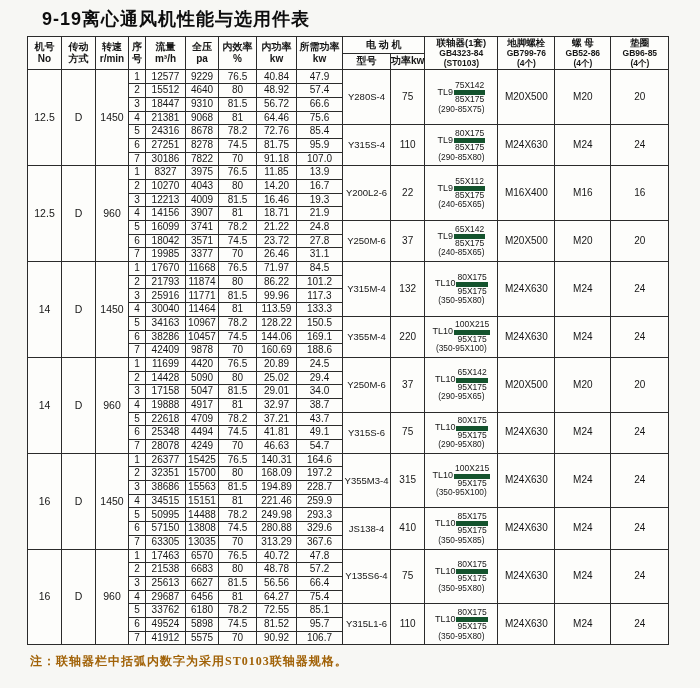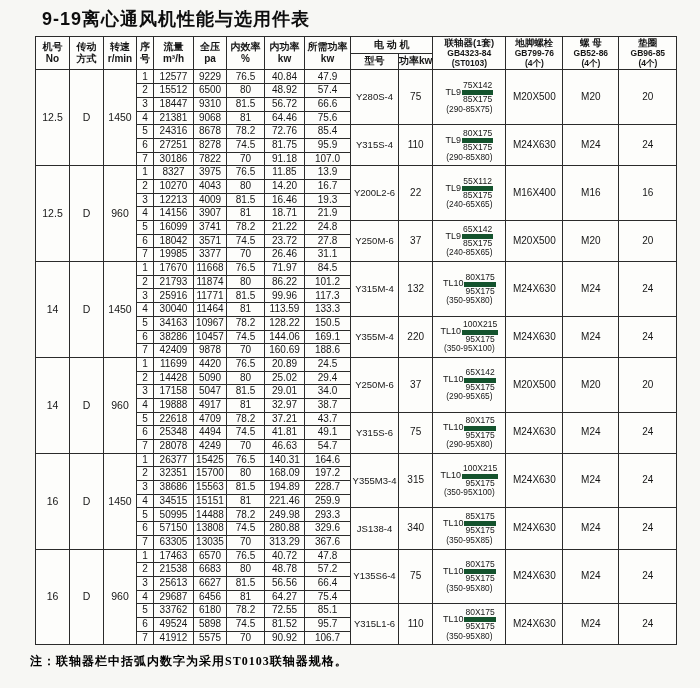--- a/index.html
+++ b/index.html
@@ -13,21 +13,21 @@
   .title{
     font-weight:bold;
     font-size:18px;
     padding:7px 0 5px 42px;
     letter-spacing:1px;
     color:#0d0d0d;
   }
   table{
     border-collapse:collapse;
     table-layout:fixed;
-    margin-left:35px;
+    margin-left:27px;
     background:#fdfdfb;
   }
   th,td{
     border:1px solid #2b2b2b;
     text-align:center;
     vertical-align:middle;
     padding:0;
     overflow:hidden;
     white-space:nowrap;
   }
@@ -43,21 +43,21 @@
   .coupl-prefix{font-size:9px;margin-right:1px;}
   .frac{display:inline-flex;flex-direction:column;}
   .frac .ftop{border-bottom:5px solid #14532d;padding:0 1px 0px 1px;}
   .frac .fbot{padding:0 1px;}
   .coupl-note{font-size:8.3px;}
   .note{
     margin:8px 0 0 30px;
     font-size:12px;
     font-weight:600;
     font-family:"Liberation Serif","DejaVu Serif",serif;
-    color:#000000;
+    color:#a16207;
     letter-spacing:1px;
   }
 </style>
 </head>
 <body>
 
 <div class="page">
   <div class="title">9-19离心通风机性能与选用件表</div>
 
   <table>
@@ -172,21 +172,21 @@
             </div>
             <div class="coupl-note">(290-85X75)</div>
           </td>
           <td rowspan="4">M20X500</td>
           <td rowspan="4">M20</td>
           <td rowspan="4">20</td>
         </tr>
         <tr>
           <td>2</td>
           <td>15512</td>
-          <td>6500</td>
+          <td>4640</td>
           <td>80</td>
           <td>48.92</td>
           <td>57.4</td>
         </tr>
         <tr>
           <td>3</td>
           <td>18447</td>
           <td>9310</td>
           <td>81.5</td>
           <td>56.72</td>
@@ -557,21 +557,21 @@
           <td>259.9</td>
         </tr>
         <tr>
           <td>5</td>
           <td>50995</td>
           <td>14488</td>
           <td>78.2</td>
           <td>249.98</td>
           <td>293.3</td>
           <td class="motor-model" rowspan="3">JS138-4</td>
-          <td rowspan="3">340</td>
+          <td rowspan="3">410</td>
           <td class="coupling-cell" rowspan="3">
             <div class="coupl-line">
               <span class="coupl-prefix">TL10</span>
               <span class="frac">
                 <span class="ftop">85X175</span>
                 <span class="fbot">95X175</span>
               </span>
             </div>
             <div class="coupl-note">(350-95X85)</div>
           </td>

